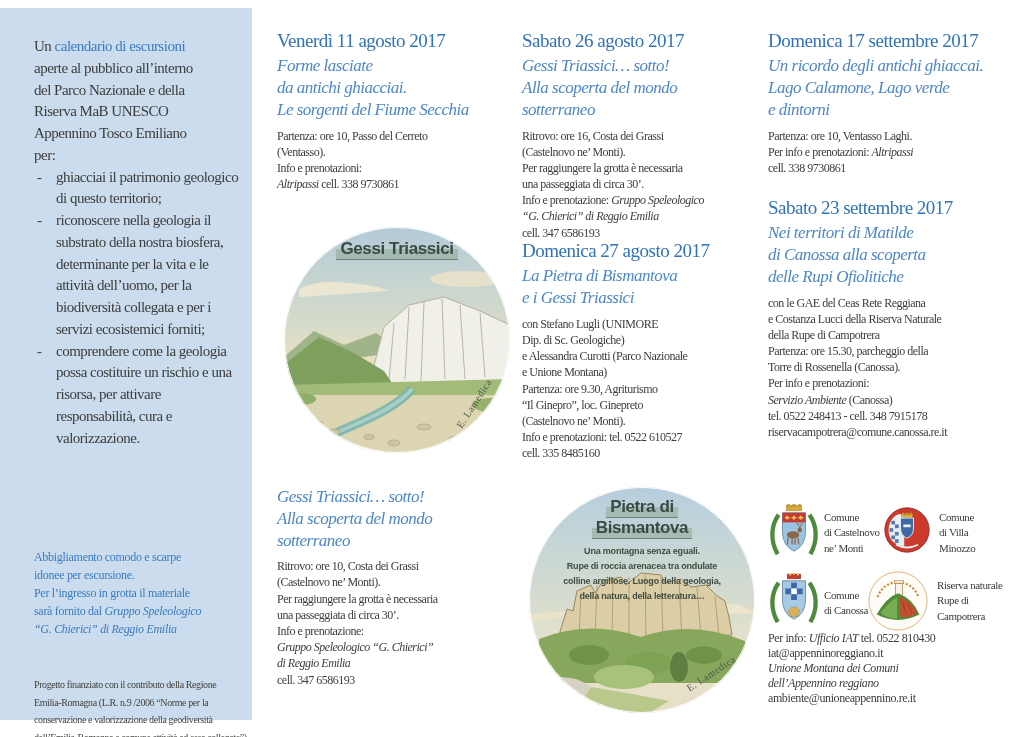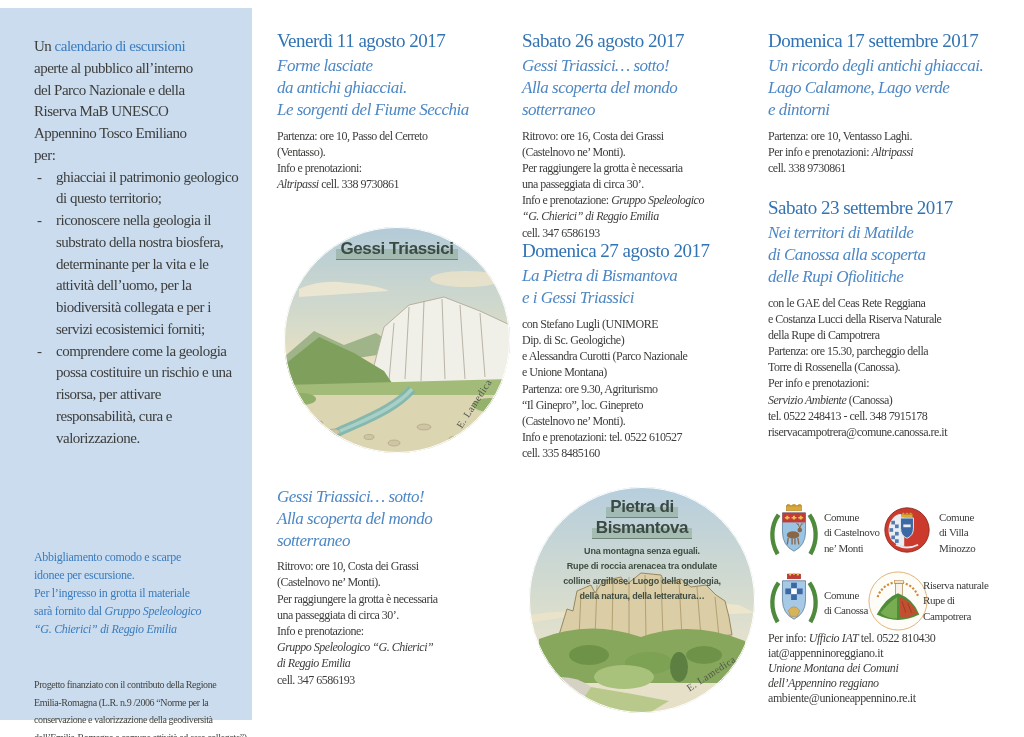--- a/index.html
+++ b/index.html
@@ -275,19 +275,19 @@
     <svg class="logo-icon" style="left:100px;top:68px;" width="62" height="62" viewBox="0 0 64 64">
       <circle cx="32" cy="32" r="30" fill="#fdfcf6" stroke="#e0b27a" stroke-width="1"></circle>
       <path d="M11,28 a22,22 0 0 1 42,0" stroke="#d08a3e" stroke-width="2.2" fill="none" stroke-dasharray="2.2 1.8"></path>
       <rect x="28.5" y="11" width="9" height="3" fill="#eee5cd" stroke="#b08a50" stroke-width="0.6"></rect>
       <rect x="29.5" y="14" width="7" height="12" fill="#f7f3ea" stroke="#b08a50" stroke-width="0.8"></rect>
       <path d="M10,46 Q20,28 32,24 Q48,30 54,46 Q32,57 10,46 Z" fill="#4e8c3a"></path>
       <path d="M14,44 Q24,32 31,28 L31,50 Q20,50 14,44 Z" fill="#79ad52"></path>
       <path d="M34,28 Q46,32 52,44 Q42,51 34,48 Z" fill="#c25030"></path>
       <path d="M36,32 L40,44 M42,34 L46,44" stroke="#8e3a20" stroke-width="0.8"></path>
     </svg>
-    <div class="logo-label" style="left:156px;top:76px;"><span>Riserva naturale</span><br><span>Rupe di</span><br><span>Campotrera</span></div>
+    <div class="logo-label" style="left:170px;top:76px;"><span>Riserva naturale</span><br><span>Rupe di</span><br><span>Campotrera</span></div>
 
   </div>
 
   <div class="contact"><span>Per info: </span><span class="it">Ufficio IAT</span><span> tel. 0522 810430</span><br><span>iat@appenninoreggiano.it</span><br><span class="it">Unione Montana dei Comuni</span><br><span class="it">dell’Appennino reggiano</span><br><span>ambiente@unioneappennino.re.it</span></div>
 
 </div>
 
 </body></html>

